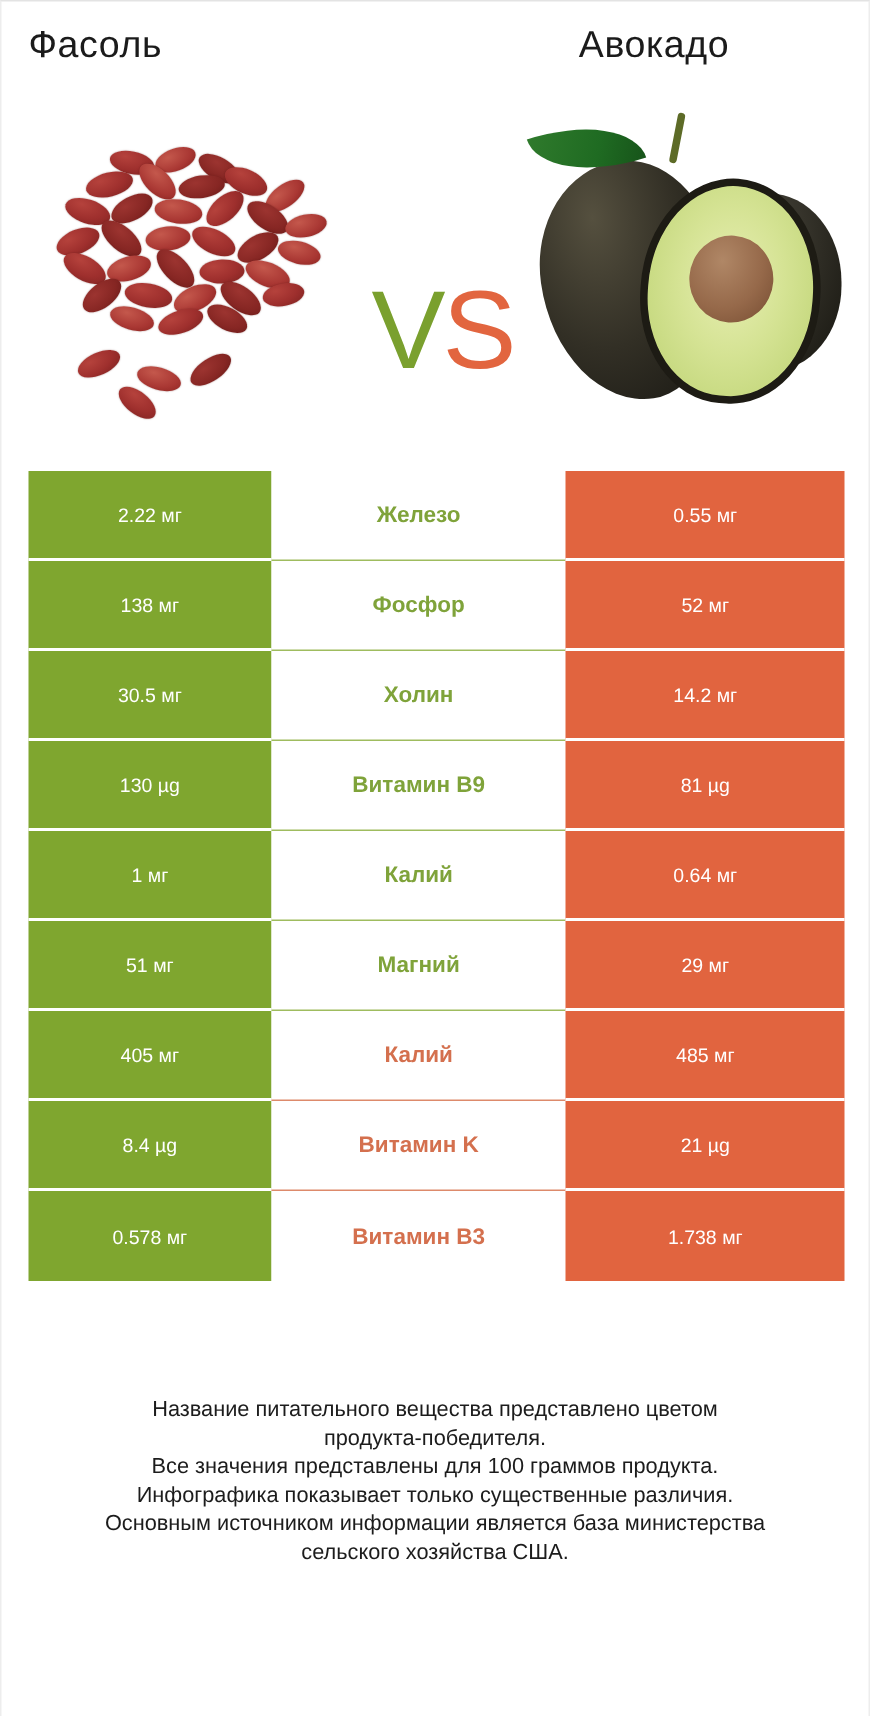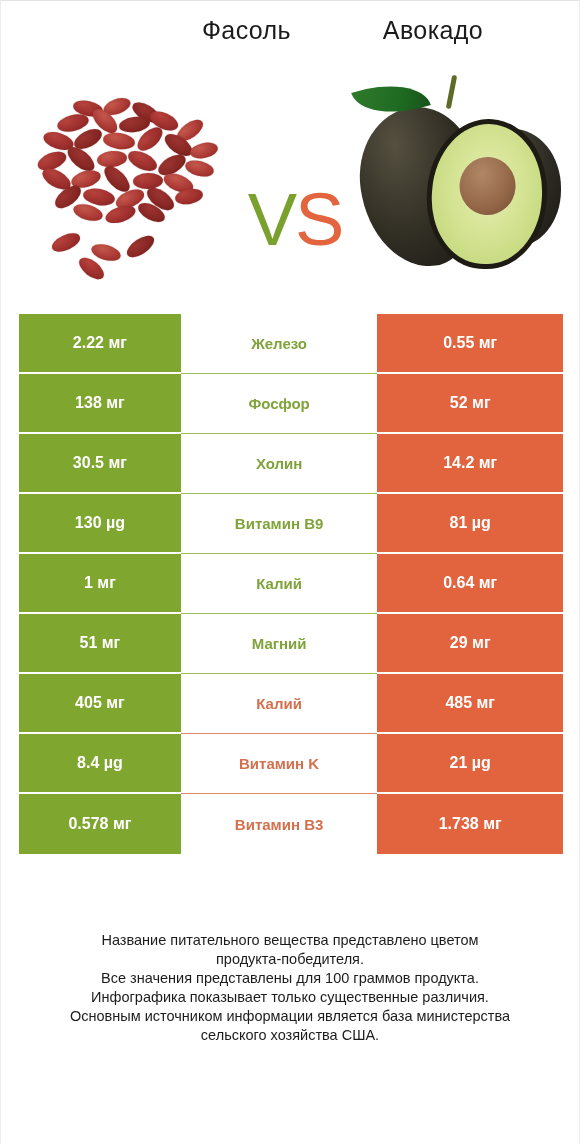--- a/index.html
+++ b/index.html
@@ -32,21 +32,21 @@
     padding: 17px 0 0 0;
   }
   .hdr-title {
     font-size: 25px;
     font-weight: 400;
     color: #1b1b1b;
     letter-spacing: 0.4px;
     line-height: 1;
     white-space: nowrap;
   }
-  .hdr-left  { width: 290px; text-align: right; padding-left: 6px;}
+  .hdr-left  { width: 290px; text-align: left; padding-left: 18px;}
   .hdr-right { width: 290px; text-align: center; padding-right: 4px;}
 
   
   .hero {
     position: relative;
     height: 228px;
     margin-top: 4px;
   }
   .vs {
     position: absolute;
@@ -161,23 +161,22 @@
   }
   .row {
     display: flex;
     height: 60px;
   }
   .cell {
     display: flex;
     align-items: center;
     justify-content: center;
     box-sizing: border-box;
-    font-size: 16px;
+    font-size: 13px;
     line-height: 1;
-    font-weight: bold;
   }
   .cell.left {
     width: 163px;
     background: #7fa62f;
     color: #ffffff;
     border-bottom: 2px solid #ffffff;
   }
   .cell.right {
     width: 187px;
     background: #e1643f;

